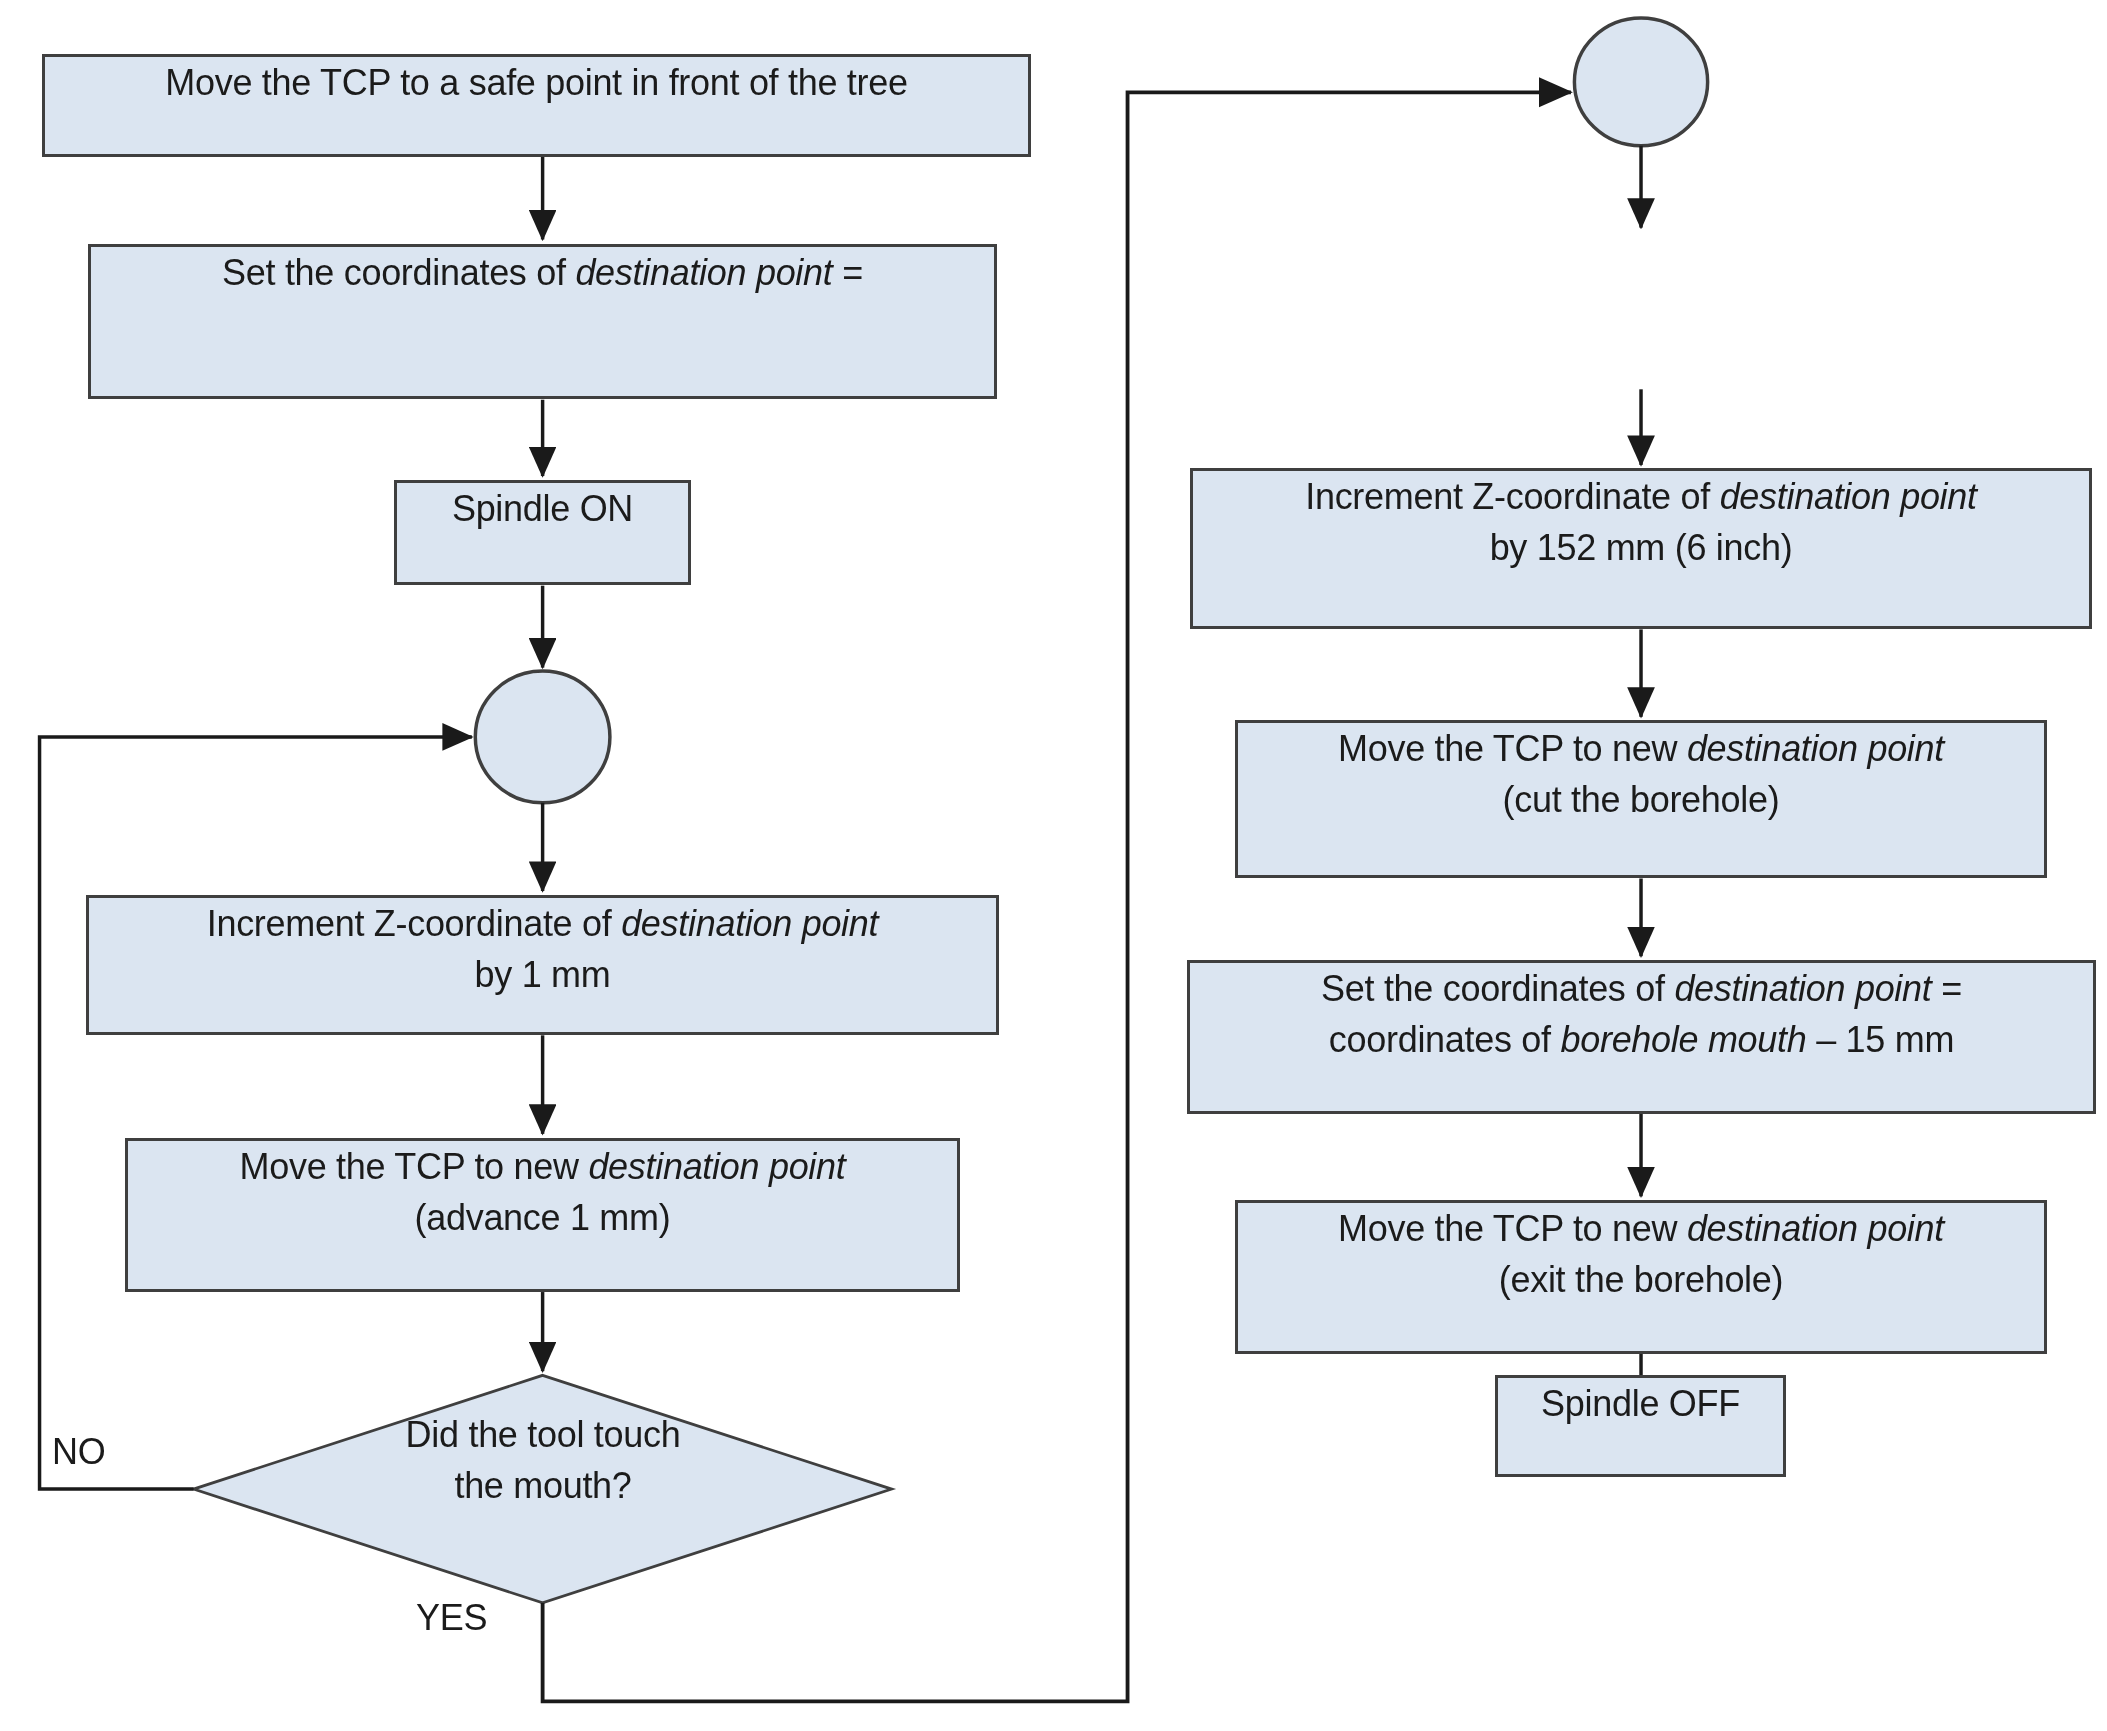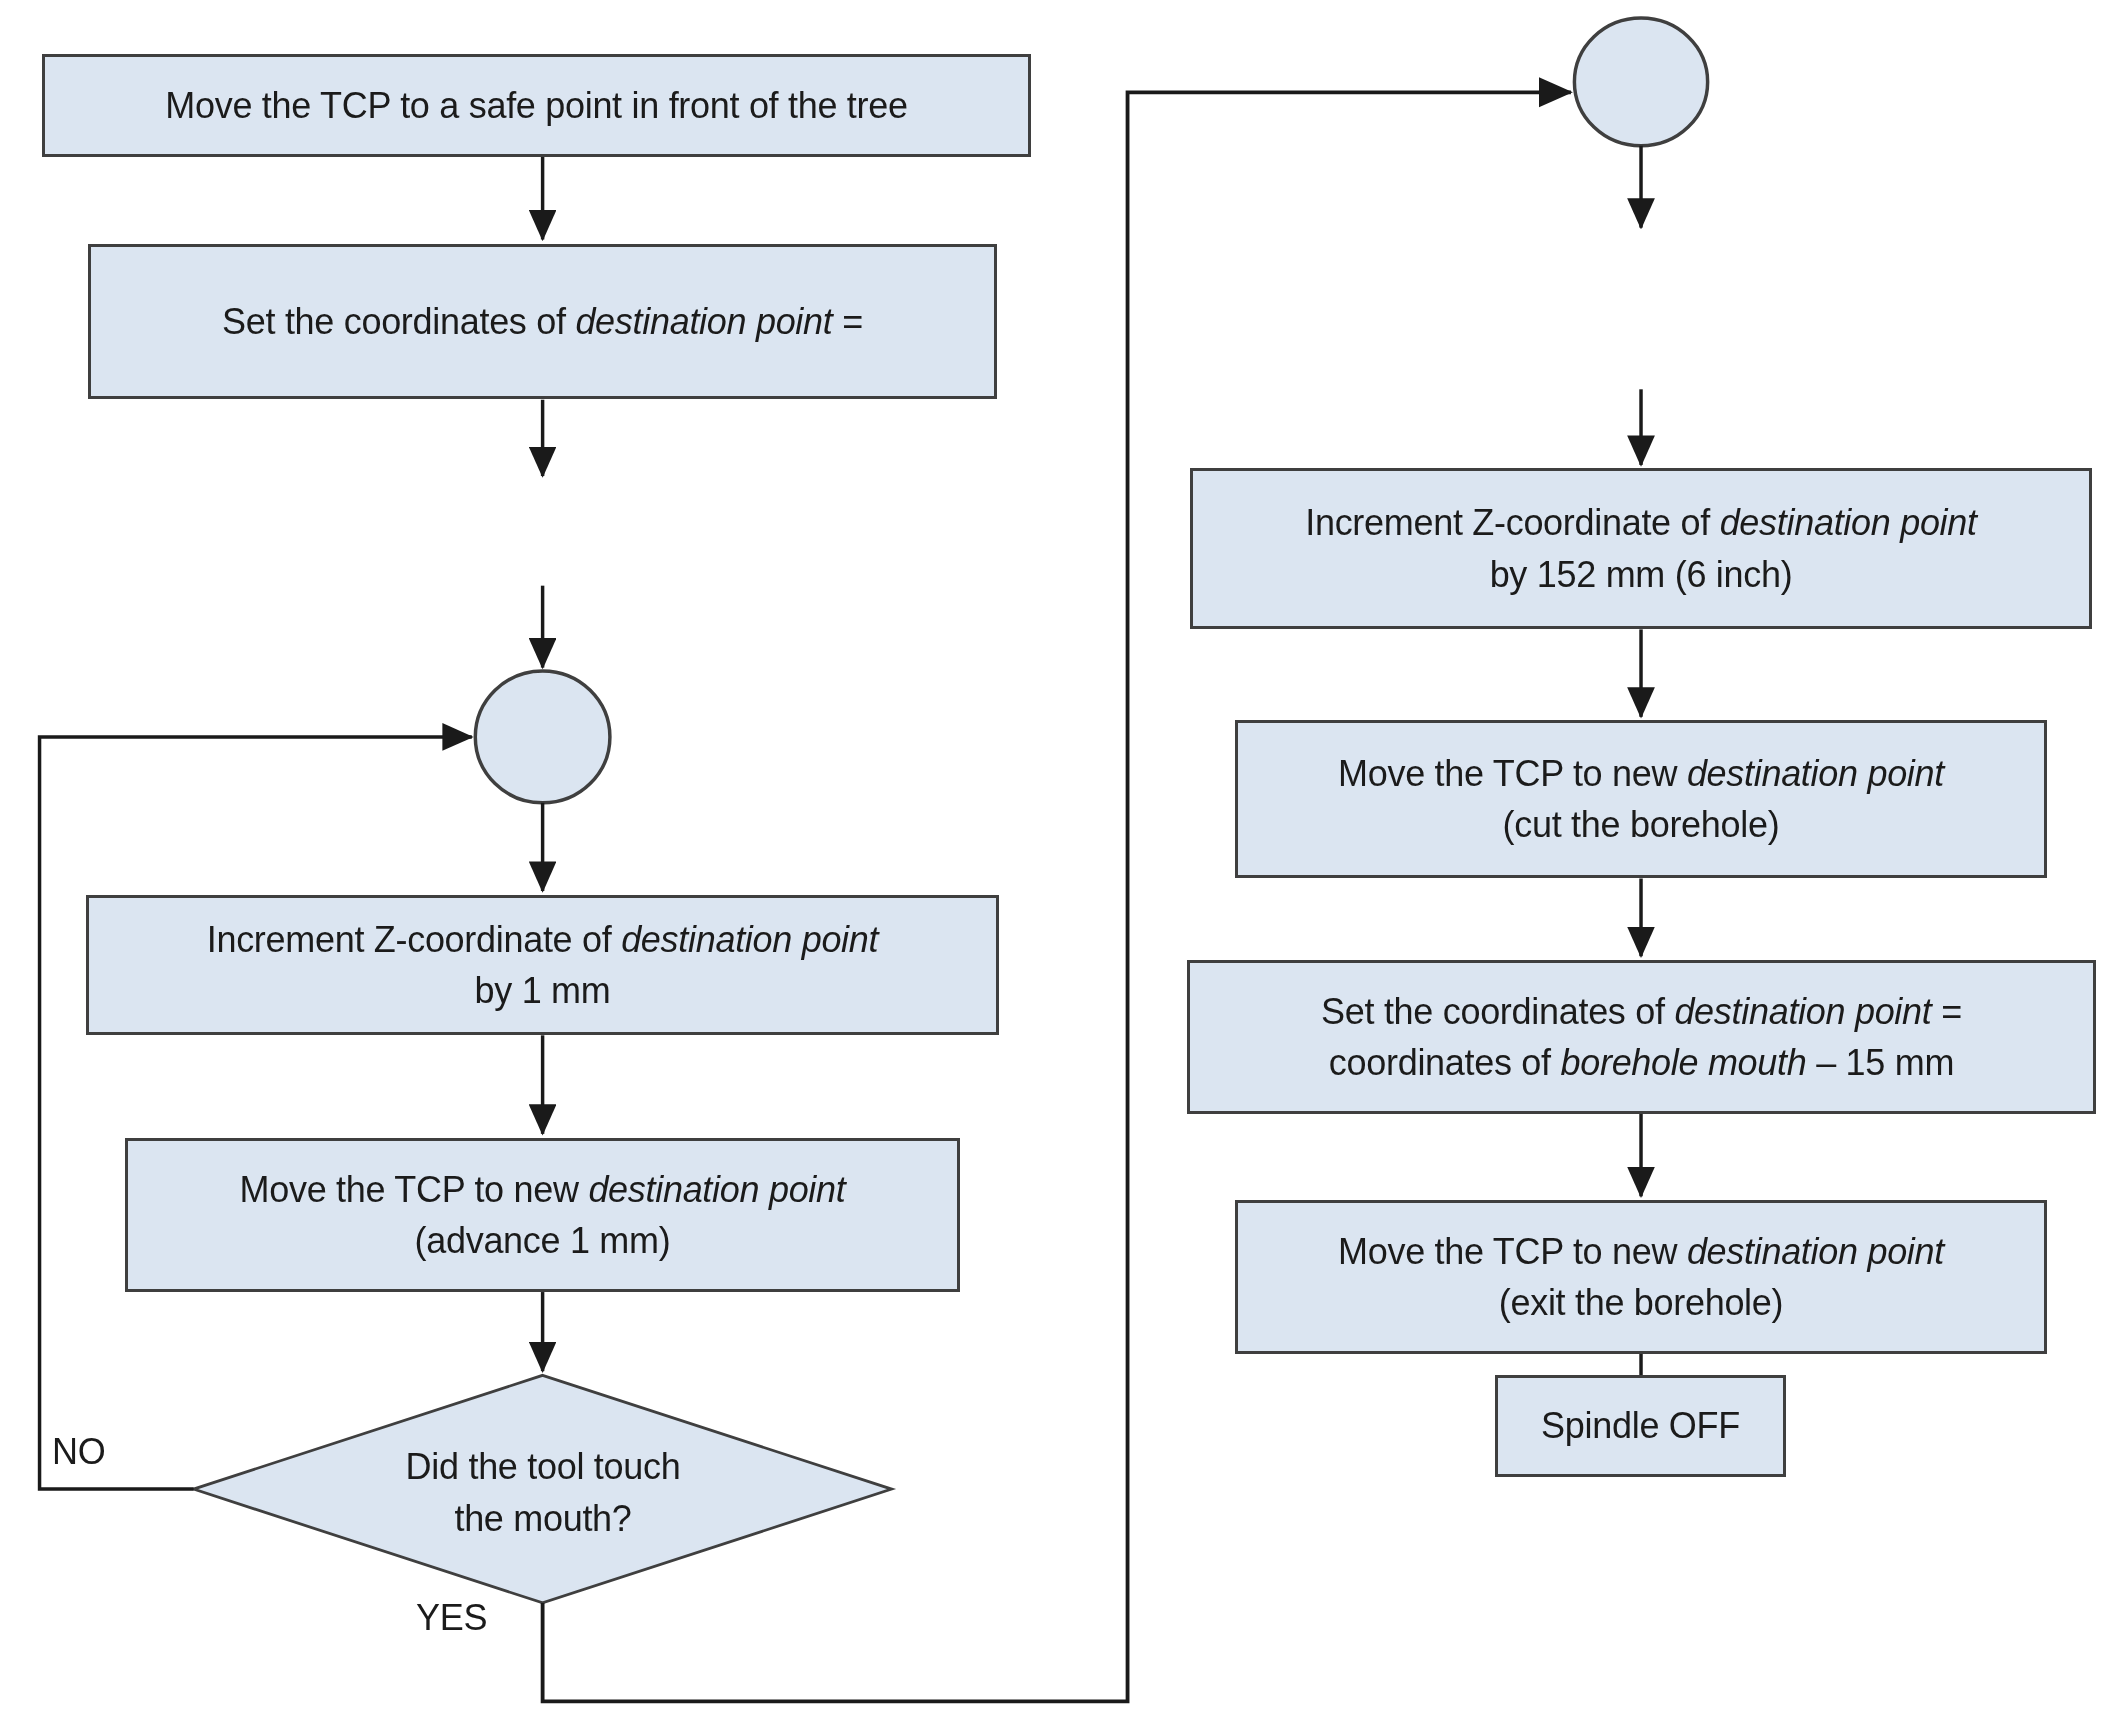--- a/index.html
+++ b/index.html
@@ -18,21 +18,21 @@
     width: 2108px; height: 1732px;
   }
   .node {
     position: absolute;
     box-sizing: border-box;
     background: var(--node-fill, #dbe5f1);
     border: 3.5px solid var(--node-border, #3f3f3f);
     display: flex;
     flex-direction: column;
     align-items: center;
-    justify-content: center;
+    justify-content: flex-start;
     text-align: center;
     font-size: 36px;
     letter-spacing: -0.3px;
     line-height: 1.42;
   }
   .node .line { white-space: nowrap; }
   .node.plain {
     background: transparent;
     border: none;
   }
@@ -80,20 +80,23 @@
   </svg>
 
   <div class="node" style="left:42px; top:54px; width:989px; height:103px;">
       <div class="line"><span>Move the TCP to a safe point in front of the tree</span></div>
     </div>
 
   <div class="node" style="left:88px; top:244px; width:909px; height:155px;">
       <div class="line"><span>Set the coordinates of </span><span style="font-style: italic;">destination point</span><span> =</span></div>
     </div>
 
+  <div class="node" style="left:394px; top:480px; width:297px; height:105px;">
+      <div class="line"><span>Spindle ON</span></div>
+    </div>
 
   <div class="node" style="left:86px; top:895px; width:913px; height:140px;">
       <div class="line"><span>Increment Z-coordinate of </span><span style="font-style: italic;">destination point</span></div>
       <div class="line"><span>by 1 mm</span></div>
     </div>
 
   <div class="node" style="left:125px; top:1138px; width:835px; height:154px;">
       <div class="line"><span>Move the TCP to new </span><span style="font-style: italic;">destination point</span></div>
       <div class="line"><span>(advance 1 mm)</span></div>
     </div>

